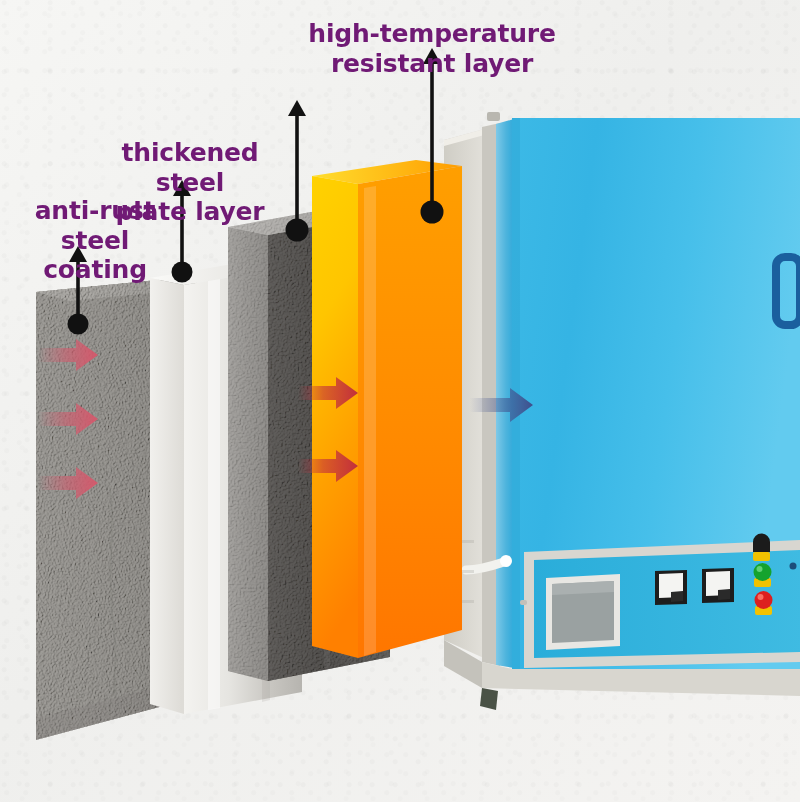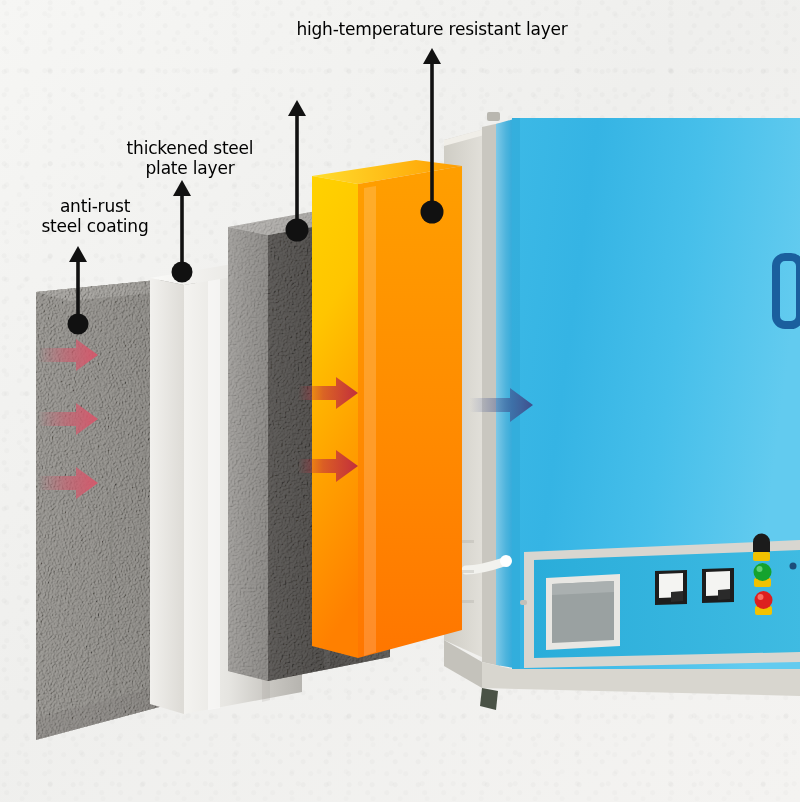--- a/index.html
+++ b/index.html
@@ -22,23 +22,23 @@
       radial-gradient(circle at 62% 28%, rgba(0,0,0,0.015) 0 2px, transparent 3px),
       radial-gradient(circle at 35% 72%, rgba(0,0,0,0.015) 0 2px, transparent 3px),
       radial-gradient(circle at 82% 58%, rgba(0,0,0,0.012) 0 2px, transparent 3px),
       linear-gradient(135deg, #f6f6f4 0%, #efefed 45%, #f4f3f1 100%);
     background-size: 23px 23px, 31px 31px, 19px 19px, 27px 27px, 100% 100%;
   }
 
   
   .label {
     position: absolute;
-    color: #000000;
-    font-weight: 400;
-    font-size: 17px;
+    color: #701a75;
+    font-weight: 700;
+    font-size: 25px;
     line-height: 1.18;
     letter-spacing: -0.2px;
     white-space: pre-line;
     text-align: center;
   }
 
   
   .leader { position: absolute; }
   .leader svg { display: block; overflow: visible; }
 

